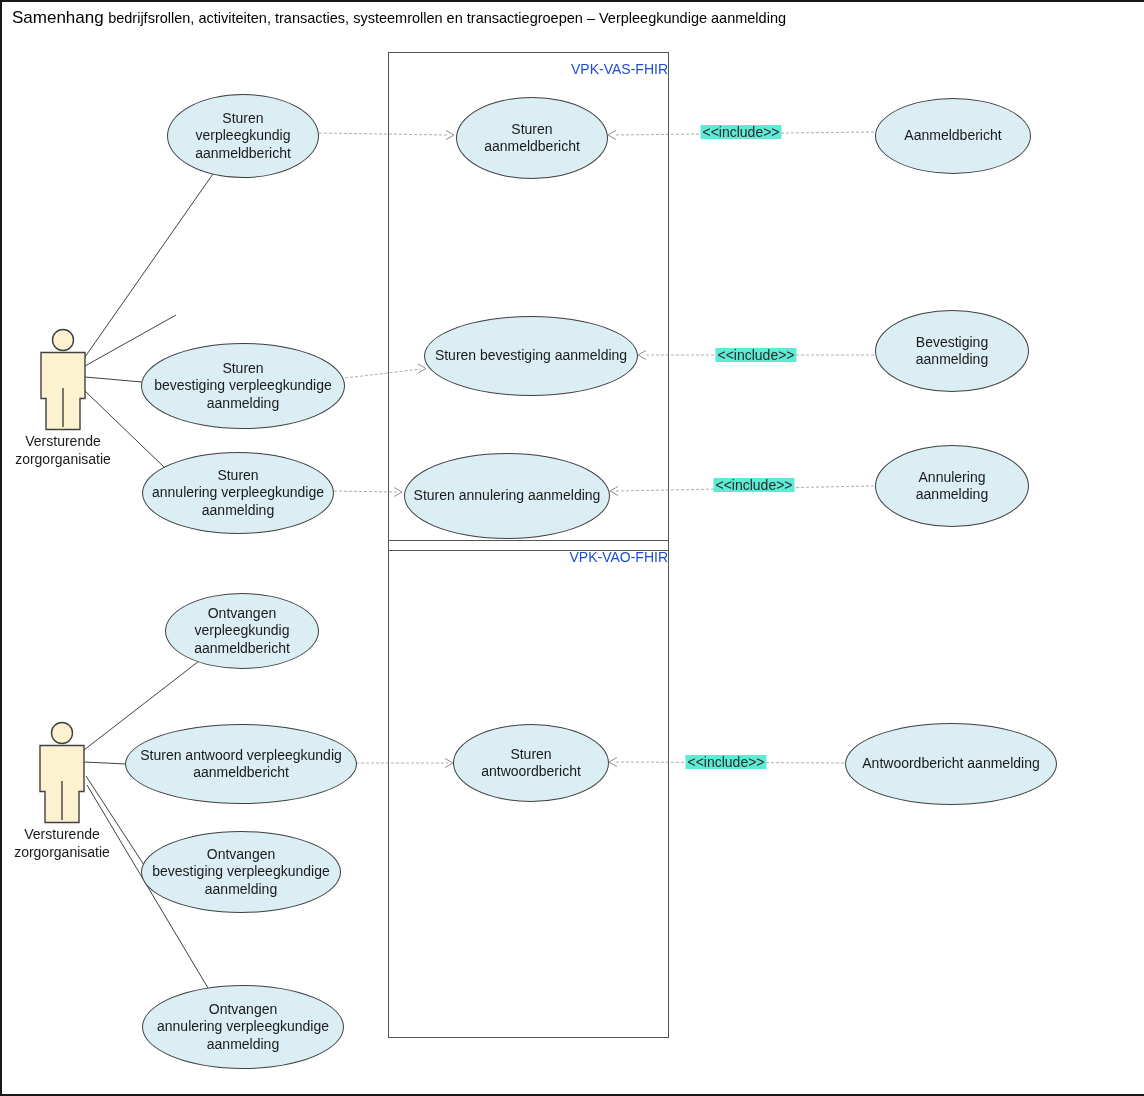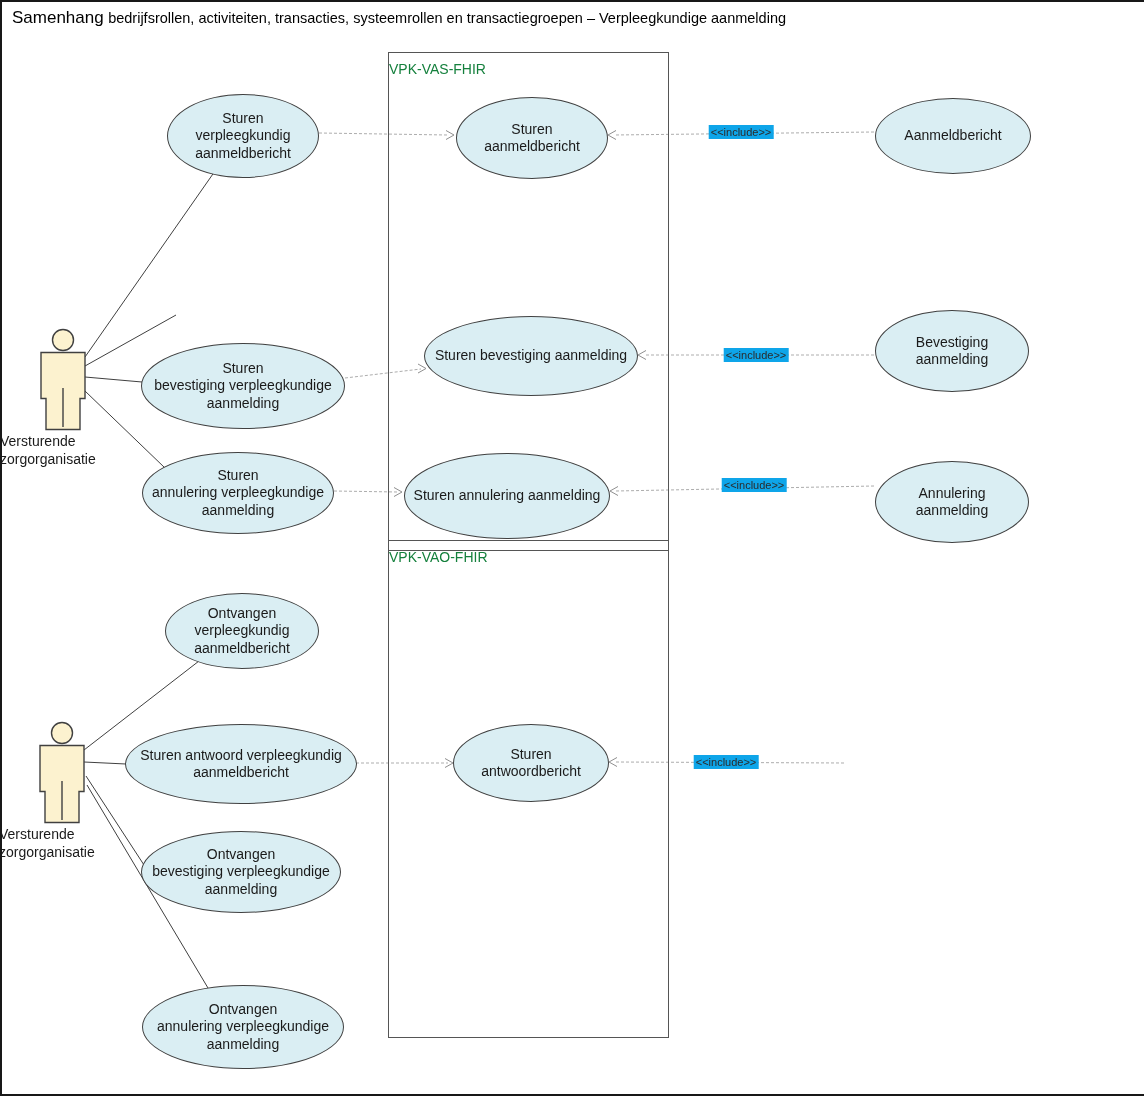--- a/index.html
+++ b/index.html
@@ -19,46 +19,46 @@
   #diagram-title .lead{font-size:17px;}
   #diagram-title .rest{font-size:14.5px;}
   svg.layer{position:absolute;left:0;top:0;z-index:1;}
   .sys-box{
     position:absolute;
     border:1.5px solid #555;
     background:transparent;
     z-index:2;
   }
   .sys-box .sys-title{
-    display:block;text-align:left;
-    padding-top:8px;font-size:14px;color:#15803d;
+    display:block;text-align:right;
+    padding-top:8px;font-size:14px;color:#1d4ed8;
   }
   .uc{
     position:absolute;
     background:#daeef3;
     border:1.5px solid #404040;
     border-radius:50%;
     display:flex;align-items:center;justify-content:center;
     z-index:3;
   }
   .uc-label{
     font-size:14px;line-height:1.25;color:#1a1a1a;
     text-align:center;white-space:pre-line;
   }
   .include-label{
     position:absolute;
     transform:translateX(-50%);
-    background:#0ea5e9;
-    font-size:11px;color:#2b2b2b;
+    background:#5eead4;
+    font-size:14px;color:#2b2b2b;
     padding:0 2px;line-height:14px;
     z-index:4;white-space:nowrap;
   }
   .actor-label{
     position:absolute;width:126px;
-    text-align:left;font-size:14px;line-height:1.3;
+    text-align:center;font-size:14px;line-height:1.3;
     color:#1a1a1a;white-space:pre-line;z-index:4;
   }
 </style>
 </head>
 <body>
 
 <div id="frame">
 
   <div id="diagram-title">
     <span class="lead">Samenhang</span>
@@ -147,21 +147,21 @@
     <span class="uc-label">Sturen annulering aanmelding</span>
   </div>
 
   <div class="uc" style="left:873px;top:96px;width:154px;height:74px">
     <span class="uc-label">Aanmeldbericht</span>
   </div>
   <div class="uc" style="left:873px;top:308px;width:152px;height:80px">
     <span class="uc-label">Bevestiging
 aanmelding</span>
   </div>
-  <div class="uc" style="left:873px;top:459px;width:152px;height:80px">
+  <div class="uc" style="left:873px;top:443px;width:152px;height:80px">
     <span class="uc-label">Annulering
 aanmelding</span>
   </div>
 
   <div class="uc" style="left:163px;top:591px;width:152px;height:74px">
     <span class="uc-label">Ontvangen
 verpleegkundig
 aanmeldbericht</span>
   </div>
   <div class="uc" style="left:123px;top:722px;width:230px;height:78px">
@@ -177,20 +177,23 @@
     <span class="uc-label">Ontvangen
 annulering verpleegkundige
 aanmelding</span>
   </div>
 
   <div class="uc" style="left:451px;top:722px;width:154px;height:76px">
     <span class="uc-label">Sturen
 antwoordbericht</span>
   </div>
 
+  <div class="uc" style="left:843px;top:721px;width:210px;height:80px">
+    <span class="uc-label">Antwoordbericht aanmelding</span>
+  </div>
 
   <div class="include-label" style="left:739px;top:123px">&lt;&lt;include&gt;&gt;</div>
   <div class="include-label" style="left:754px;top:346px">&lt;&lt;include&gt;&gt;</div>
   <div class="include-label" style="left:752px;top:476px">&lt;&lt;include&gt;&gt;</div>
   <div class="include-label" style="left:724px;top:753px">&lt;&lt;include&gt;&gt;</div>
 
   <div class="actor-label" style="left:-2px;top:430px">Versturende
 zorgorganisatie</div>
   <div class="actor-label" style="left:-3px;top:823px">Versturende
 zorgorganisatie</div>

